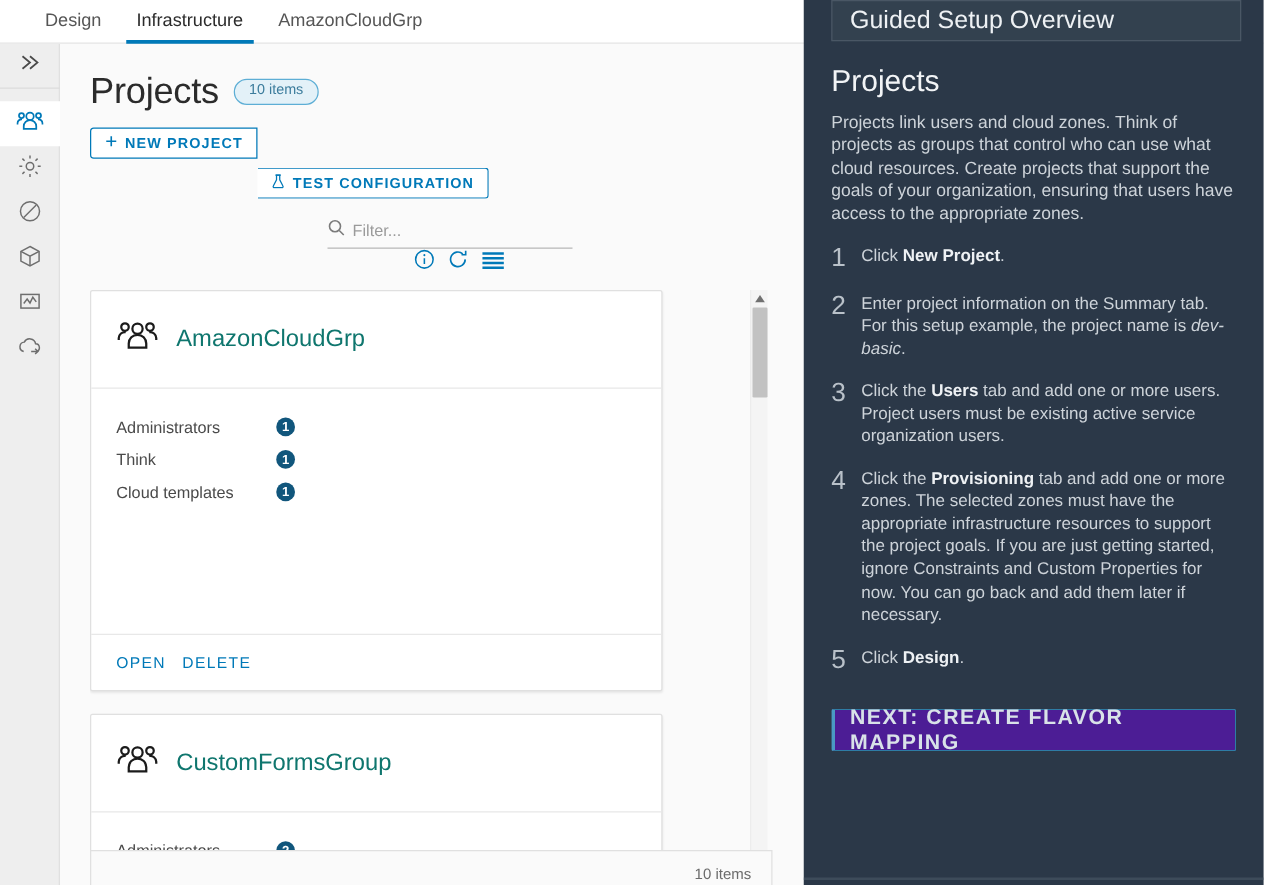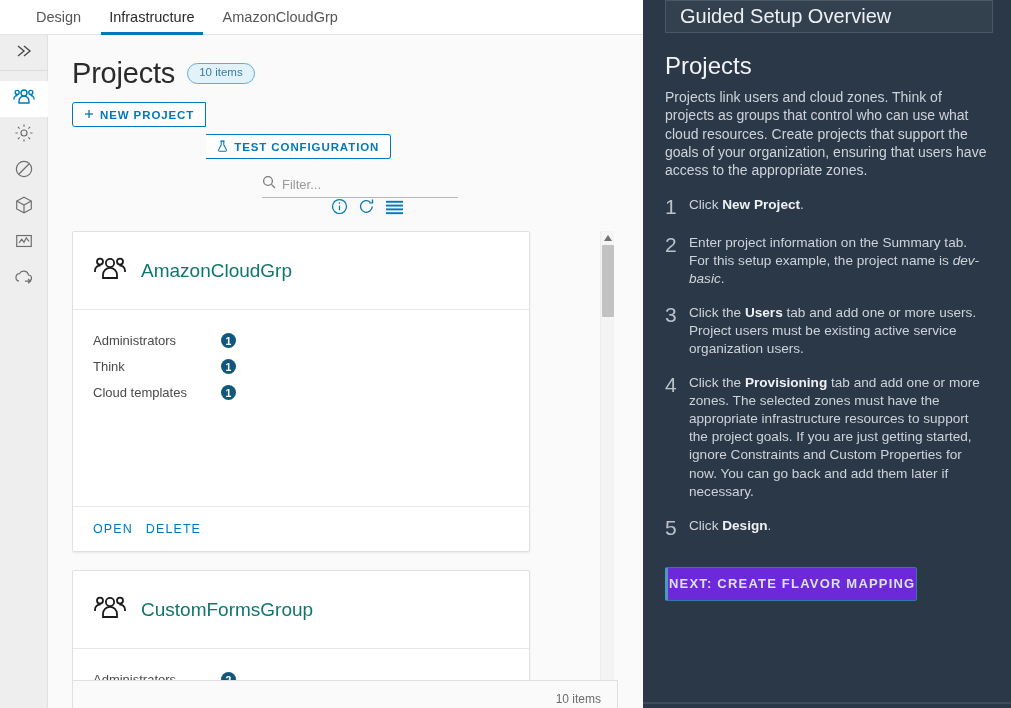--- a/index.html
+++ b/index.html
@@ -173,23 +173,23 @@
   .step-num {
     font-size: 21px; color: #b9c1c9; line-height: 1.05;
     min-width: 13px; text-align: left; font-weight: 300;
   }
   .step-text { font-size: 13.6px; line-height: 1.33; color: #cdd3d9; }
   .step-text b { color: #eef1f4; font-weight: 700; }
   .step-text i { font-style: italic; }
 
   .next-btn {
     margin: 12px 0 0 0;
-    background: #6d28d9; border: 1px solid #2e7ca5; border-left: 3px solid #4a9ac4;
-    color: #d9e2e8; font-size: 13px; font-weight: 700; letter-spacing: 1.2px;
-    height: 34px; padding: 0 1px;
+    background: #4c1d95; border: 1px solid #2e7ca5; border-left: 3px solid #4a9ac4;
+    color: #d9e2e8; font-size: 17px; font-weight: 700; letter-spacing: 1.2px;
+    height: 34px; padding: 0 12px;
     display: inline-flex; align-items: center; cursor: pointer;
     border-radius: 2px;
   }
 
   
   .guided-setup-btn {
     position: absolute; top: 8px; left: 660px;
     display: flex; align-items: center; gap: 4px;
     color: #4aa3d0; font-size: 11.5px; font-weight: 600; letter-spacing: 0.9px;
     z-index: 9; cursor: pointer; white-space: nowrap;

